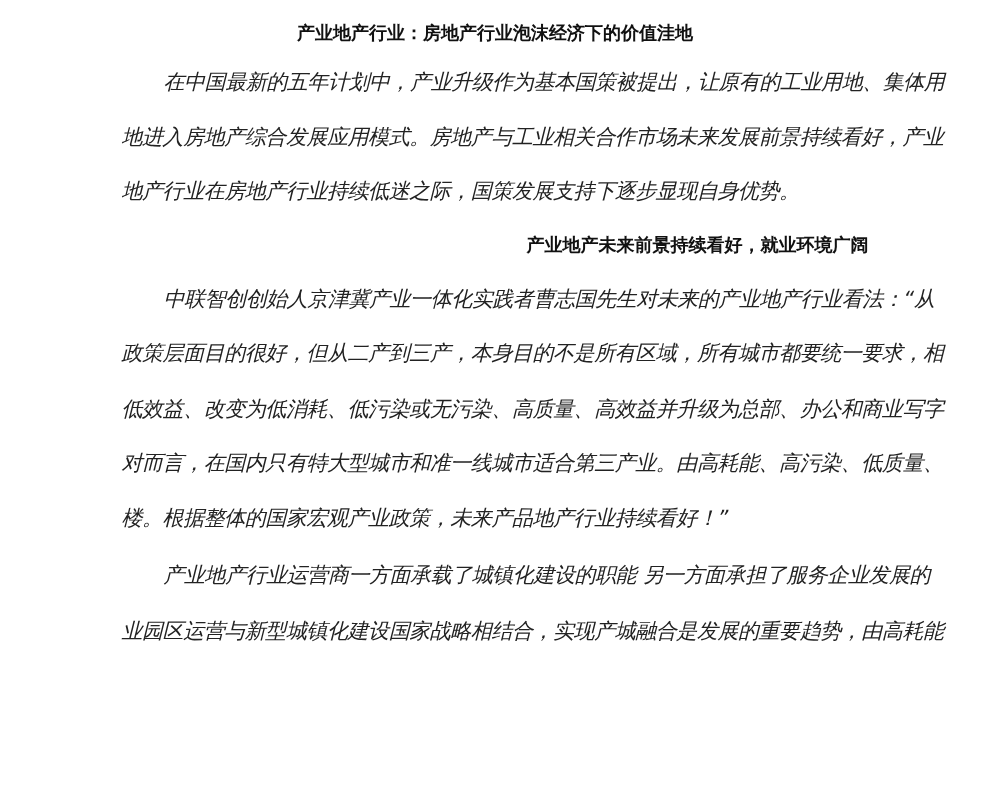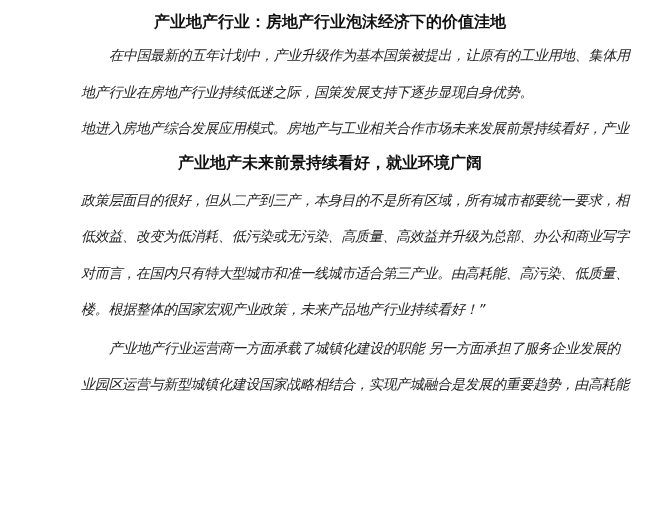--- a/index.html
+++ b/index.html
@@ -1,43 +1,44 @@
 <!DOCTYPE html>
 <html><head>
 <meta charset="utf-8">
 <style>
   html, body { margin: 0; padding: 0; background: #ffffff; }
   body { width: 671px; height: 528px; overflow: hidden; position: relative;
          font-family: "DejaVu Sans", "Liberation Sans", sans-serif; color: #222222; }
   .article { position: absolute; left: 81px; top: 0; width: 498px; }
-  .heading { text-align: center; font-weight: bold; font-size: 16px; line-height: 20px; margin: 0; color: #111; }
+  .heading { text-align: center; font-weight: bold; font-size: 12px; line-height: 20px; margin: 0; color: #111; }
   .h1 { margin-top: 12px; }
   .para { font-size: 14px; line-height: 36.5px; margin: 0; text-indent: 2em; text-align: justify; letter-spacing: -0.3px; font-style: italic; }
   .line { display: block; white-space: nowrap; }
   .first { text-indent: 2em; }
   .p1 { margin-top: 5px; }
-  .h2 { margin-top: 6px; margin-bottom: 0; }
+  .h2 { margin-top: 6px; margin-bottom: 0; text-align: right; }
   .p2 { margin-top: 9px; }
   .p3 { margin-top: 2px; }
 </style>
 </head>
 <body>
 
 <div class="article">
   <h1 class="heading h1">产业地产行业：房地产行业泡沫经济下的价值洼地</h1>
 
   <div class="para p1">
     <span class="line first">在中国最新的五年计划中，产业升级作为基本国策被提出，让原有的工业用地、集体用</span>
+    <span class="line" style="text-indent:0">地进入房地产综合发展应用模式。房地产与工业相关合作市场未来发展前景持续看好，产业</span>
     <span class="line" style="text-indent:0">地产行业在房地产行业持续低迷之际，国策发展支持下逐步显现自身优势。</span>
-    <span class="line" style="text-indent:0">地进入房地产综合发展应用模式。房地产与工业相关合作市场未来发展前景持续看好，产业</span>
   </div>
 
   <h2 class="heading h2">产业地产未来前景持续看好，就业环境广阔</h2>
 
   <div class="para p2">
+    <span class="line first">中联智创创始人京津冀产业一体化实践者曹志国先生对未来的产业地产行业看法：“从</span>
     <span class="line" style="text-indent:0">政策层面目的很好，但从二产到三产，本身目的不是所有区域，所有城市都要统一要求，相</span>
     <span class="line" style="text-indent:0">低效益、改变为低消耗、低污染或无污染、高质量、高效益并升级为总部、办公和商业写字</span>
     <span class="line" style="text-indent:0">对而言，在国内只有特大型城市和准一线城市适合第三产业。由高耗能、高污染、低质量、</span>
     <span class="line" style="text-indent:0">楼。根据整体的国家宏观产业政策，未来产品地产行业持续看好！”</span>
   </div>
 
   <div class="para p3">
     <span class="line first">产业地产行业运营商一方面承载了城镇化建设的职能 另一方面承担了服务企业发展的</span>
     <span class="line" style="text-indent:0">业园区运营与新型城镇化建设国家战略相结合，实现产城融合是发展的重要趋势，由高耗能</span>
   </div>

